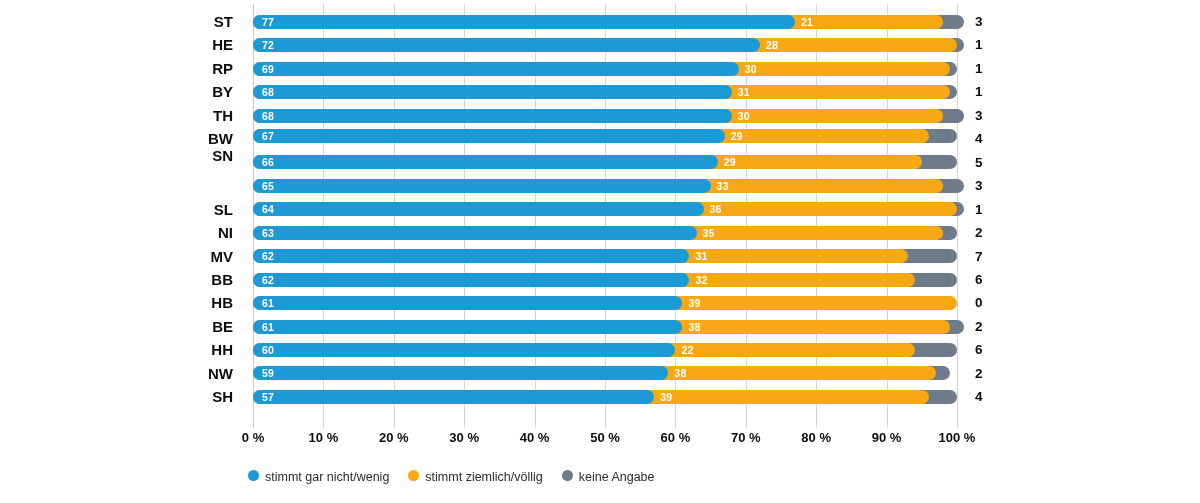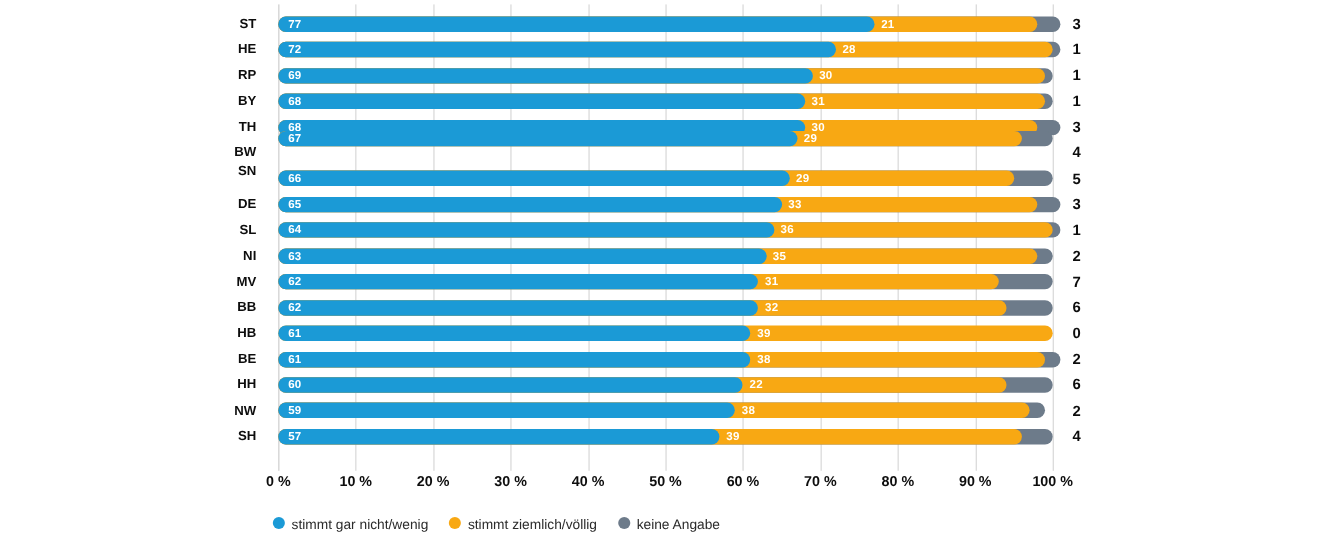--- a/index.html
+++ b/index.html
@@ -121,21 +121,21 @@
     left: 962px;
     width: 60px;
   }
   .axis-cat {
     position: absolute;
     right: 0;
     width: 100%;
     height: 23.45px;
     line-height: 23.45px;
     text-align: right;
-    font-size: 12px;
+    font-size: 15px;
     font-weight: bold;
     color: #0d0d0d;
     padding-right: 10px;
     box-sizing: border-box;
   }
   .axis-total {
     position: absolute;
     left: 0;
     width: 100%;
     height: 23.45px;
@@ -199,21 +199,20 @@
 <div id="chart-root">
 
   <div class="left-labels">
       <div class="axis-cat" style="top: 6px;">ST</div>
       <div class="axis-cat" style="top: 29.45px;">HE</div>
       <div class="axis-cat" style="top: 52.9px;">RP</div>
       <div class="axis-cat" style="top: 76.35px;">BY</div>
       <div class="axis-cat" style="top: 99.8px;">TH</div>
       <div class="axis-cat" style="top: 123.25px;">BW</div>
       <div class="axis-cat" style="top: 140px; padding-left: 22px;">SN</div>
-      <div class="axis-cat" style="top: 170.15px;">DE</div>
       <div class="axis-cat" style="top: 193.6px;">SL</div>
       <div class="axis-cat" style="top: 217.05px;">NI</div>
       <div class="axis-cat" style="top: 240.5px;">MV</div>
       <div class="axis-cat" style="top: 263.95px;">BB</div>
       <div class="axis-cat" style="top: 287.4px;">HB</div>
       <div class="axis-cat" style="top: 310.85px;">BE</div>
       <div class="axis-cat" style="top: 334.3px;">HH</div>
       <div class="axis-cat" style="top: 357.75px;">NW</div>
       <div class="axis-cat" style="top: 381.2px;">SH</div>
     </div>
@@ -271,21 +270,21 @@
         </div>
         <div class="row" style="top: 99.8px;">
           <div class="bar-track">
             <div class="seg seg-3" title="TH keine Angabe: 3" style="left: 0px; width: 711.04px; background: rgb(109, 123, 138);"></div>
             <div class="seg seg-2" title="TH stimmt ziemlich/völlig: 30" style="left: 0px; width: 689.92px; background: rgb(248, 168, 19);"></div>
             <div class="seg seg-1" title="TH stimmt gar nicht/wenig: 68" style="width: 478.72px; background: rgb(27, 154, 214);"></div>
             <div class="seg-label in-blue">68</div>
             <div class="seg-label" style="left: 484.72px;">30</div>
           </div>
         </div>
-        <div class="row" style="top: 110px; text-decoration: underline;">
+        <div class="row" style="top: 120px; text-decoration: underline;">
           <div class="bar-track">
             <div class="seg seg-3" title="BW keine Angabe: 4" style="left: 0px; width: 704px; background: rgb(109, 123, 138);"></div>
             <div class="seg seg-2" title="BW stimmt ziemlich/völlig: 29" style="left: 0px; width: 675.84px; background: rgb(248, 168, 19);"></div>
             <div class="seg seg-1" title="BW stimmt gar nicht/wenig: 67" style="width: 471.68px; background: rgb(27, 154, 214);"></div>
             <div class="seg-label in-blue">67</div>
             <div class="seg-label" style="left: 477.68px;">29</div>
           </div>
         </div>
         <div class="row" style="top: 146.7px;">
           <div class="bar-track">

